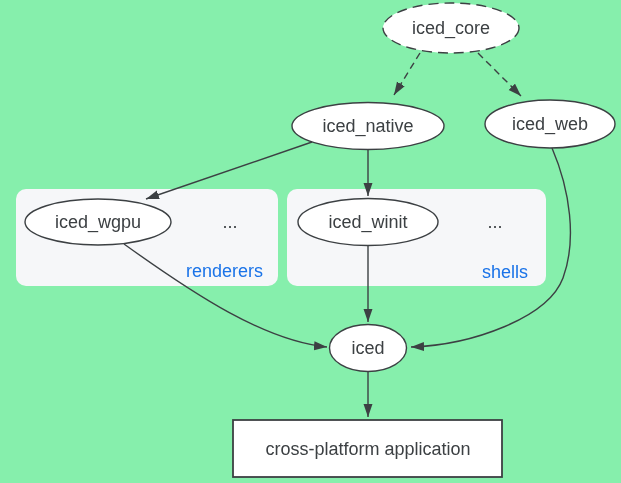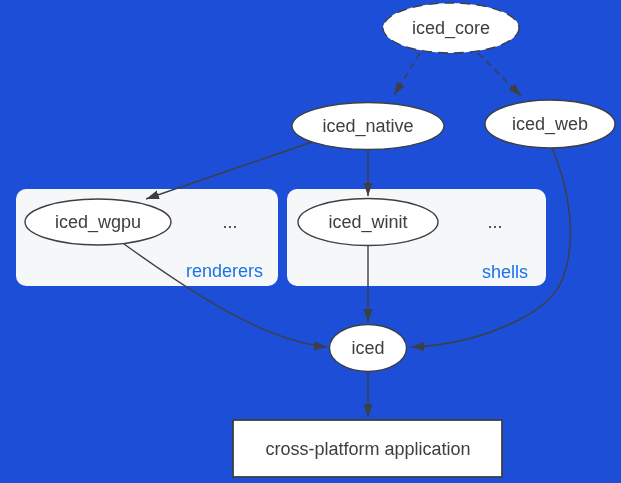--- a/index.html
+++ b/index.html
@@ -4,21 +4,21 @@
 <style>
   html, body {
     margin: 0;
     padding: 0;
     background: #ffffff;
   }
   .canvas {
     position: relative;
     width: 621px;
     height: 483px;
-    background: #1d4ed8;
+    background: #86efac;
     overflow: hidden;
   }
   svg { display: block; }
   .node-ellipse {
     fill: #ffffff;
     stroke: #3c4043;
     stroke-width: 1.4;
   }
   .node-ellipse.dashed {
     stroke-dasharray: 10 6;

